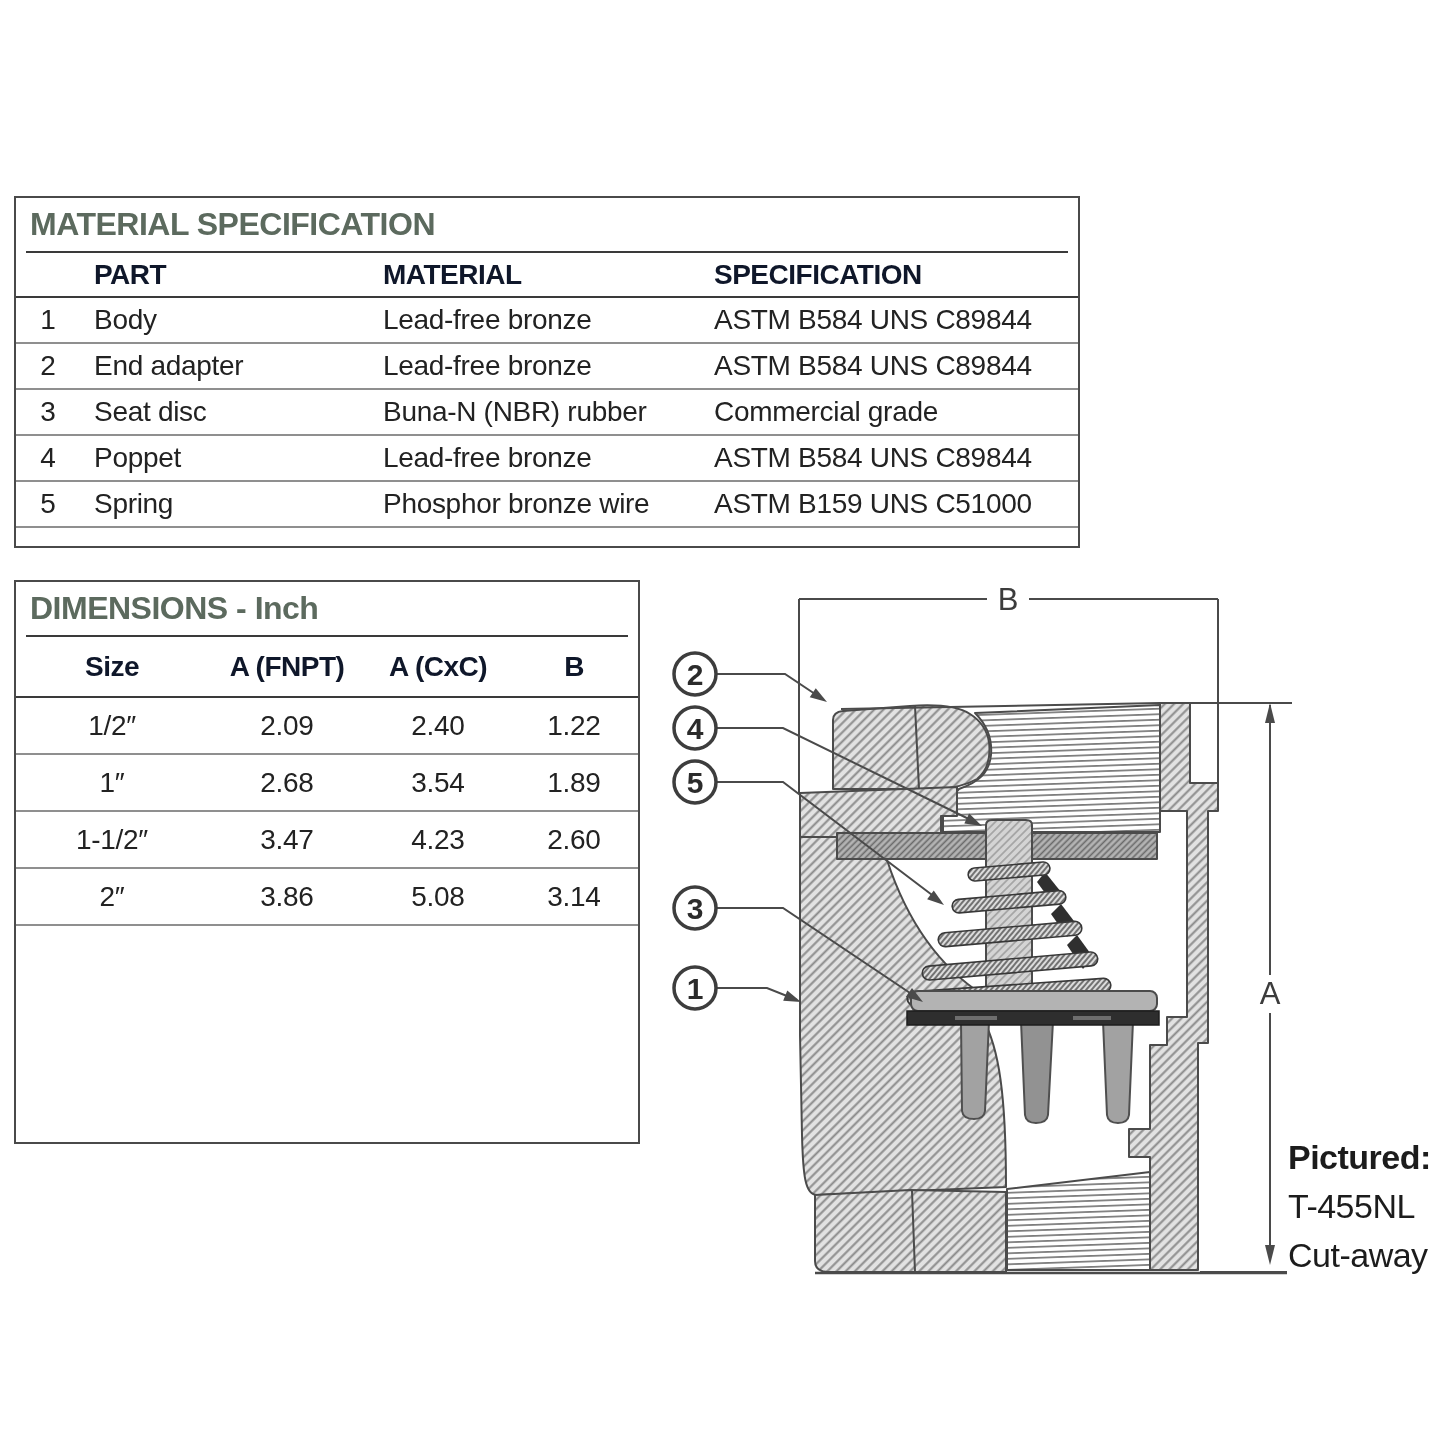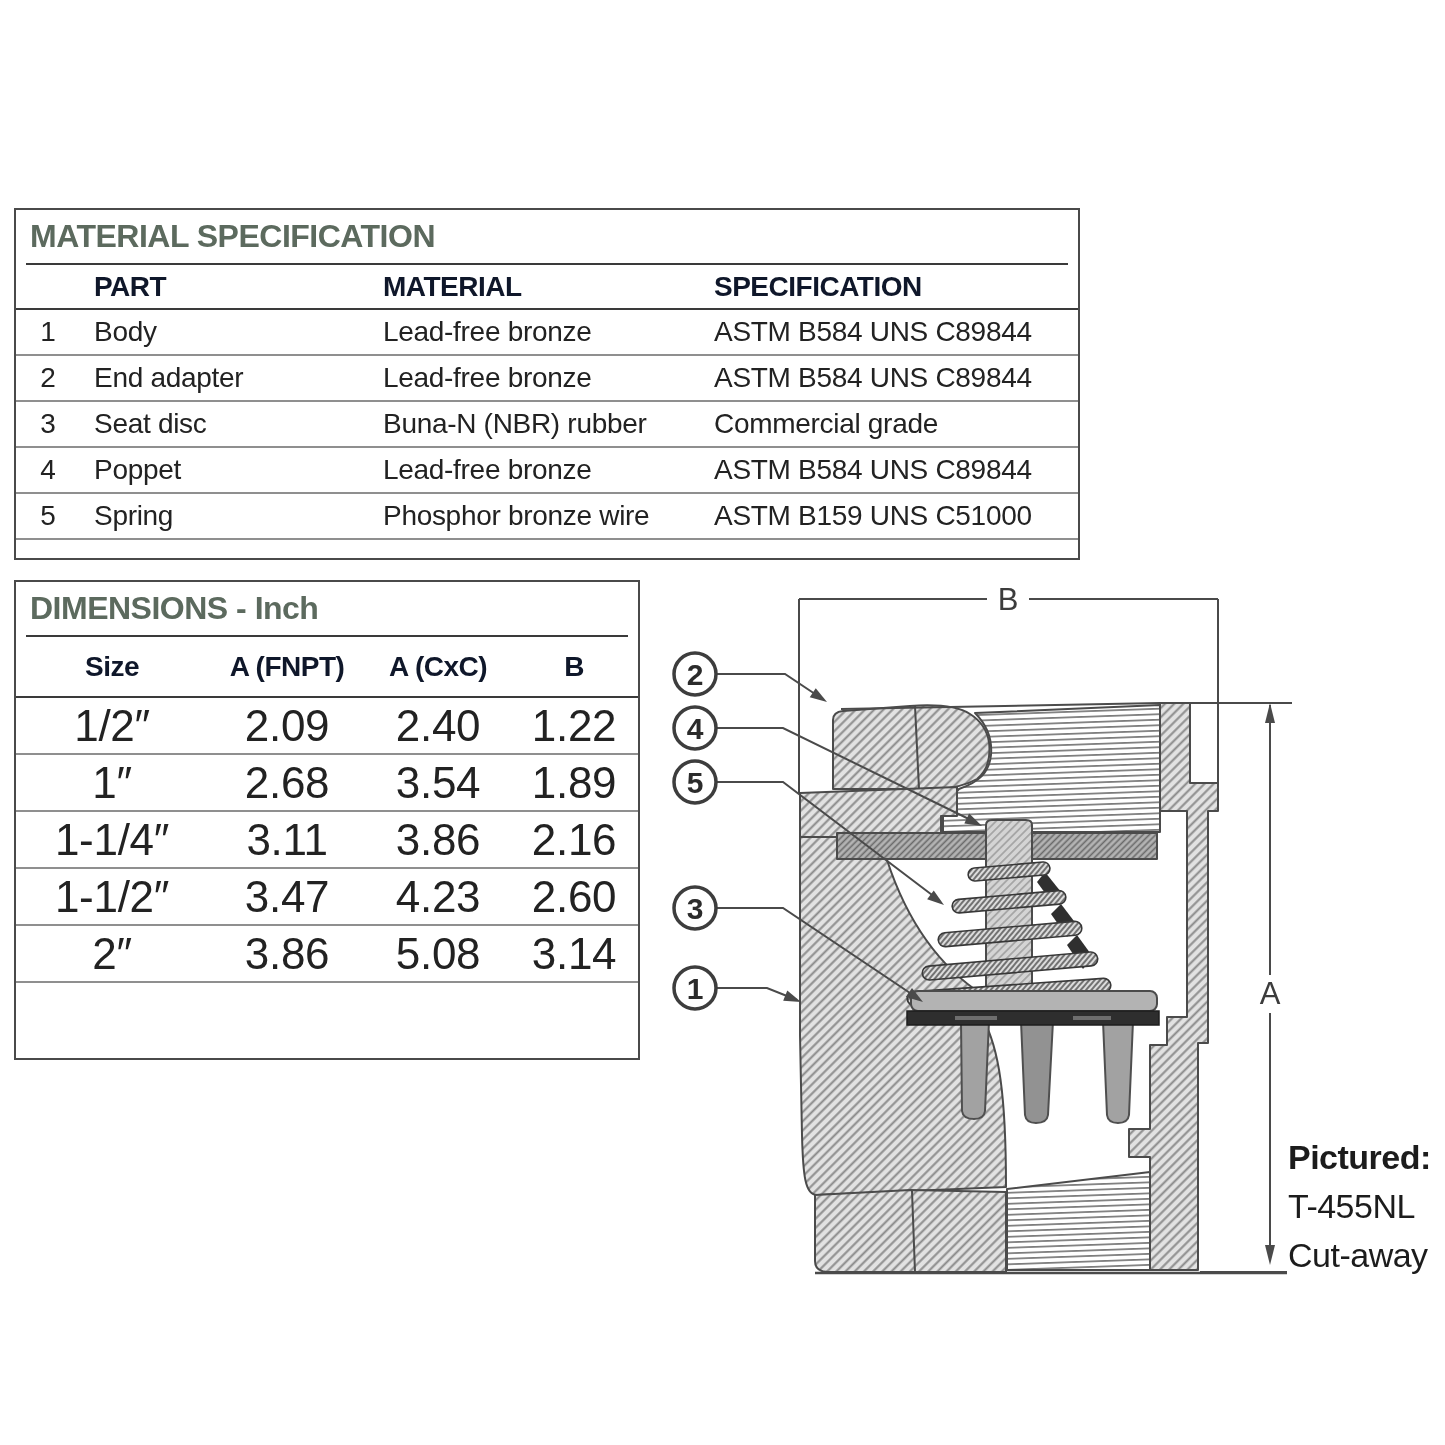--- a/index.html
+++ b/index.html
@@ -1,22 +1,22 @@
 <!DOCTYPE html>
 <html><head>
 <meta charset="utf-8">
 <style>
   html,body{margin:0;padding:0;background:#ffffff;}
   #page{position:relative;width:1445px;height:1445px;background:#ffffff;overflow:hidden;
         font-family:"Liberation Sans",sans-serif;color:#1f1f1f;}
 
   
   .panel{position:absolute;background:#fff;border:2px solid #4a4a4a;box-sizing:border-box;}
-  #material-panel{left:14px;top:208px;width:1066px;height:352px;}
-  #dimensions-panel{left:14px;top:580px;width:626px;height:480px;}
+  #material-panel{left:14px;top:196px;width:1066px;height:352px;}
+  #dimensions-panel{left:14px;top:580px;width:626px;height:564px;}
 
   .panel-title{display:flex;align-items:center;padding-left:14px;
                font-weight:bold;font-size:32px;letter-spacing:-0.5px;color:#5c6a5e;}
   #material-panel .panel-title{height:53px;}
   #dimensions-panel .panel-title{height:53px;}
   .title-rule{border-top:2.5px solid #3a3a3a;margin:0 10px;}
 
   table.spec{border-collapse:collapse;table-layout:fixed;width:100%;}
   table.spec th{font-weight:bold;font-size:28px;color:#0f172a;letter-spacing:-0.5px;}
   table.spec td{font-size:28px;color:#222;letter-spacing:-0.3px;white-space:nowrap;overflow:hidden;}
@@ -30,21 +30,21 @@
   #material-table th{text-align:left;}
   #material-table .col-num{text-align:center;}
   #material-table th.h-part,#material-table td.col-part{padding-left:14px;text-align:left;}
   #material-table td.col-material,#material-table th.h-material,
   #material-table td.col-spec,#material-table th.h-spec{text-align:left;}
 
   
   #dimensions-table thead tr{height:60px;}
   #dimensions-table tbody tr{height:57px;}
   #dimensions-table th,#dimensions-table td{text-align:center;}
-  #dimensions-table td{font-size:44px;}
+  #dimensions-table td{font-size:28px;}
 
   
   #diagram{position:absolute;left:655px;top:575px;width:790px;height:712px;}
   #diagram svg{display:block;}
   .dimline{stroke:#4a4a4a;stroke-width:2;fill:none;}
   .outline{stroke:#4b4b4b;stroke-width:2;stroke-linejoin:round;}
   .leader{stroke:#4a4a4a;stroke-width:2;fill:none;}
   .arrow{fill:#4a4a4a;}
   .callout-circle{fill:#ffffff;stroke:#3d3d3d;stroke-width:3.5;}
   .callout-num{font-size:30px;font-weight:bold;fill:#2b2b2b;text-anchor:middle;}
@@ -138,26 +138,20 @@
             <td class="col-a_cxc">2.40</td>
             <td class="col-b">1.22</td>
           </tr>
           <tr>
             <td class="col-size">1″</td>
             <td class="col-a_fnpt">2.68</td>
             <td class="col-a_cxc">3.54</td>
             <td class="col-b">1.89</td>
           </tr>
           <tr>
-            <td class="col-size">1-1/4″</td>
-            <td class="col-a_fnpt">3.11</td>
-            <td class="col-a_cxc">3.86</td>
-            <td class="col-b">2.16</td>
-          </tr>
-          <tr>
             <td class="col-size">1-1/2″</td>
             <td class="col-a_fnpt">3.47</td>
             <td class="col-a_cxc">4.23</td>
             <td class="col-b">2.60</td>
           </tr>
           <tr>
             <td class="col-size">2″</td>
             <td class="col-a_fnpt">3.86</td>
             <td class="col-a_cxc">5.08</td>
             <td class="col-b">3.14</td>

